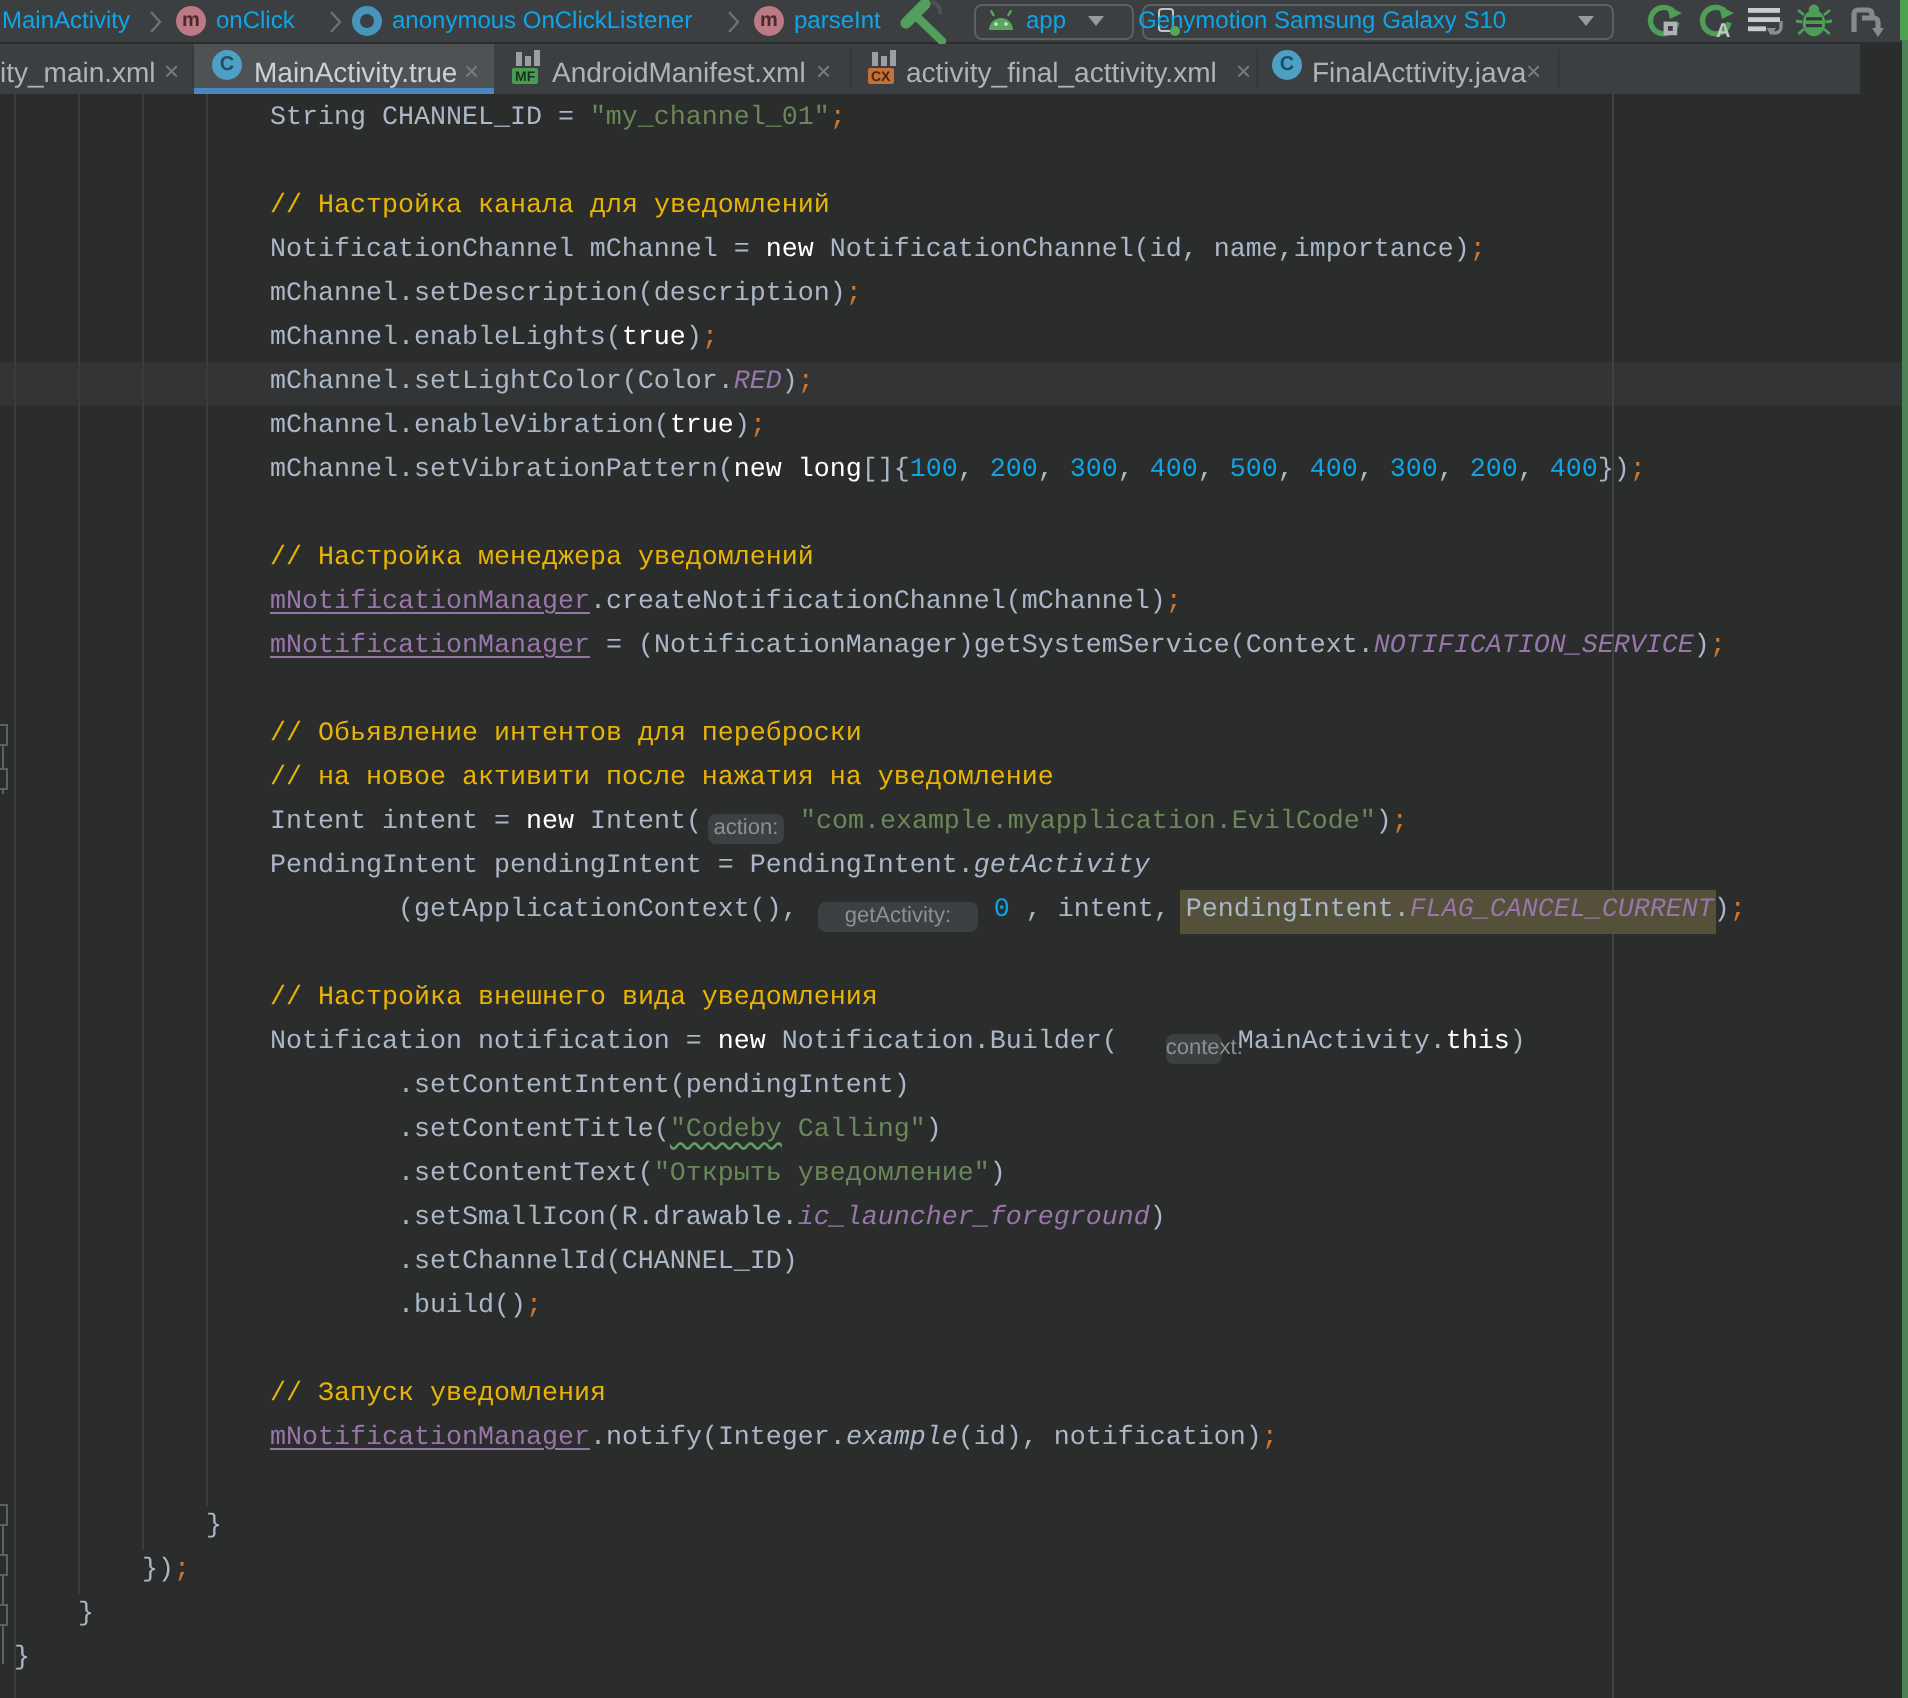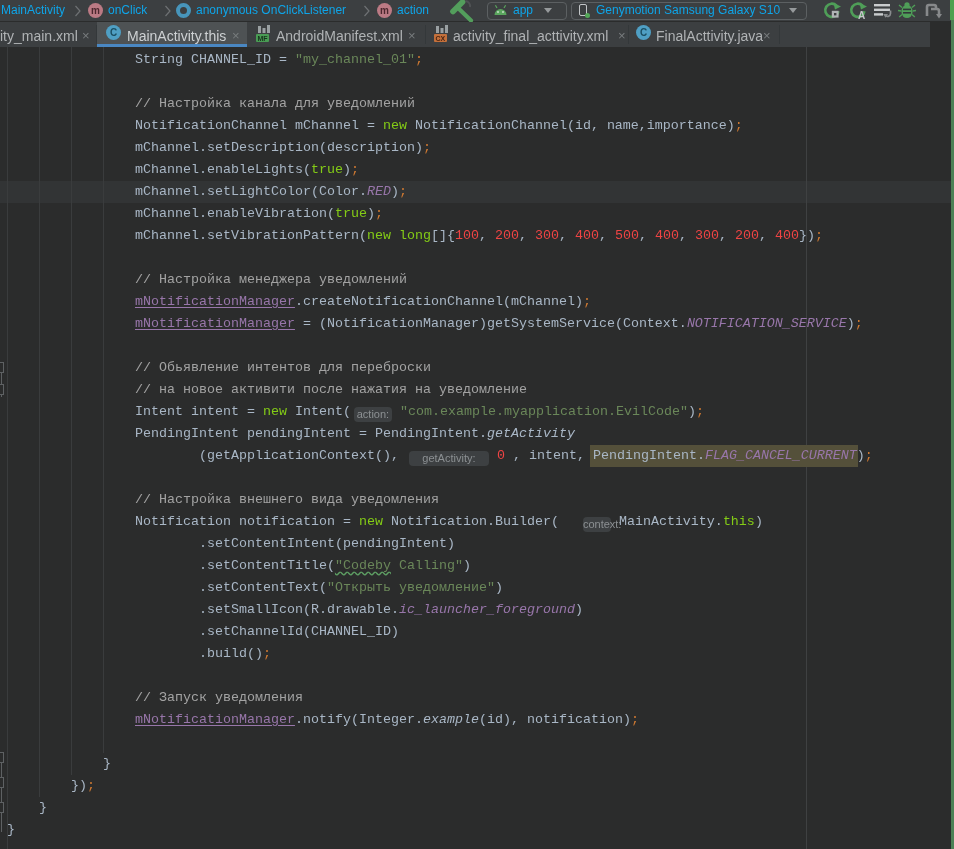--- a/index.html
+++ b/index.html
@@ -10,25 +10,25 @@
   .tabtxt{position:absolute;top:6px;font-size:14px;color:#b0b3b5;white-space:nowrap}
   .tabx{position:absolute;top:6px;font-size:13px;color:#787c7e}
   .circ{position:absolute;border-radius:50%;text-align:center;font-weight:bold}
   .sep{position:absolute;width:1px;background:#34383a}
   
   #editor{position:absolute;top:47px;left:0;width:954px;height:802px;background:#2b2c2c}
   .guide{position:absolute;width:1px;background:#3a3c3d}
   #caretrow{position:absolute;top:134px;left:0;width:951px;height:22px;background:#323435}
   #olive{position:absolute;top:398px;left:590px;width:268px;height:22px;background:#54503a}
   pre#code{position:absolute;top:2px;left:7px;margin:0;font-family:"Liberation Mono",monospace;font-size:13.333px;line-height:22px;color:#a9b7c6;white-space:pre}
-  pre#code .k{color:#84cc16}
+  pre#code .k{color:#ffffff}
   pre#code .s{color:#6a8759}
   pre#code .sw{color:#6a8759;text-decoration:underline wavy #5d9f63;text-underline-offset:2px}
-  pre#code .n{color:#ef4444}
-  pre#code .c{color:#a3a3a3}
+  pre#code .n{color:#0ea5e9}
+  pre#code .c{color:#eab308}
   pre#code .f{color:#9876aa;text-decoration:underline;text-underline-offset:2px}
   pre#code .p{color:#9876aa;font-style:italic}
   pre#code .i{font-style:italic}
   pre#code .o{color:#cc7832}
   .chip{display:inline-block;font-family:"Liberation Sans",sans-serif;font-style:normal;font-size:11px;color:#8c9093;background:#3d4042;border-radius:4px;line-height:15px;height:15px;vertical-align:-3px;text-align:center}
   .fold{position:absolute;left:-4px;width:8px;height:11px;border:1px solid #5e6163;background:#2b2c2c;box-sizing:border-box}
   .fline{position:absolute;left:1px;width:1px;background:#5e6163}
   .combo{position:absolute;top:2px;height:16px;border:1px solid #5c6062;border-radius:4px}
   .dntri{position:absolute;width:0;height:0;border-left:4.5px solid transparent;border-right:4.5px solid transparent;border-top:5px solid #969a9c}
 </style></head>
@@ -43,21 +43,21 @@
   <span class="crumbtxt" style="left:108px">onClick</span>
   <svg class="abs" style="left:164px;top:5px" width="8" height="12">
       <polyline points="1.5,1 6,6 1.5,11" stroke="#6e7173" fill="none" stroke-width="1.2"></polyline>
     </svg>
   <div class="abs" style="left:176px;top:3px;width:15px;height:15px;border-radius:50%;border:4px solid #4795bb;box-sizing:border-box"></div>
   <span class="crumbtxt" style="left:196px">anonymous OnClickListener</span>
   <svg class="abs" style="left:363px;top:5px" width="8" height="12">
       <polyline points="1.5,1 6,6 1.5,11" stroke="#6e7173" fill="none" stroke-width="1.2"></polyline>
     </svg>
   <div class="circ" style="left:377px;top:3px;width:15px;height:15px;background:#bb7a84;color:#4c272e;font-size:10px;line-height:15px">m</div>
-  <span class="crumbtxt" style="left:397px">action</span>
+  <span class="crumbtxt" style="left:397px">parseInt</span>
 
   <svg class="abs" style="left:448px;top:0px" width="28" height="22">
     <path d="M17.5 1 a5 5 0 0 1 4.5 6" stroke="#4f5254" stroke-width="2" fill="none"></path>
     <line x1="5" y1="11.5" x2="14.5" y2="2" stroke="#539e5c" stroke-width="5.6" stroke-linecap="round"></line>
     <line x1="9.5" y1="7.5" x2="23" y2="20.5" stroke="#539e5c" stroke-width="4.2" stroke-linecap="round"></line>
   </svg>
 
   <div class="combo" style="left:487px;width:78px"></div>
   <svg class="abs" style="left:492px;top:3px" width="17" height="15">
     <path d="M2.5 12 a6 6 0 0 1 12 0 z" fill="#5aa65e"></path>
@@ -65,21 +65,21 @@
     <line x1="12" y1="5" x2="13.6" y2="2.2" stroke="#5aa65e" stroke-width="1.2"></line>
     <circle cx="6" cy="9" r="0.9" fill="#cfe3cf"></circle>
     <circle cx="11" cy="9" r="0.9" fill="#cfe3cf"></circle>
   </svg>
   <span class="crumbtxt" style="left:513px">app</span>
   <div class="dntri" style="left:544px;top:8px"></div>
 
   <div class="combo" style="left:571px;width:234px"></div>
   <div class="abs" style="left:579px;top:4px;width:8px;height:12px;border:1.4px solid #c3c6c8;border-radius:2px;box-sizing:border-box"></div>
   <div class="abs" style="left:585px;top:13px;width:5px;height:5px;border-radius:50%;background:#54a858"></div>
-  <span class="crumbtxt" style="left:596px">Genymotion Samsung Galaxy S10</span>
+  <span class="crumbtxt" style="left:569px">Genymotion Samsung Galaxy S10</span>
   <div class="dntri" style="left:789px;top:8px"></div>
 
   <svg class="abs" style="left:822px;top:1px" width="20" height="19">
     <path d="M14.5 4.6 A6.6 6.6 0 1 0 16.4 10.2" stroke="#4f9e58" stroke-width="2.7" fill="none"></path>
     <polygon points="11.5,2 19,5.5 13,8.5" fill="#4f9e58"></polygon>
     <rect x="9.8" y="9.8" width="6.8" height="6.8" fill="#afb3b5"></rect>
     <rect x="12" y="12" width="2.4" height="2.4" fill="#3c3f41"></rect>
   </svg>
   <svg class="abs" style="left:848px;top:1px" width="20" height="19">
     <path d="M14.5 4.6 A6.6 6.6 0 1 0 16.4 10.2" stroke="#4f9e58" stroke-width="2.7" fill="none"></path>
@@ -113,21 +113,21 @@
     <polygon points="13,13 19,13 16,17.5" fill="#87898b"></polygon>
   </svg>
 </div>
 
 <div id="tabs">
   <span class="tabtxt" style="left:0px">ity_main.xml</span>
   <span class="tabx" style="left:82px">×</span>
   <div class="abs" style="left:97px;top:0;width:150px;height:22px;background:#4e5254"></div>
   <div class="abs" style="left:97px;top:22px;width:150px;height:3px;background:#4a87c2"></div>
   <div class="circ" style="left:106px;top:3px;width:15px;height:15px;background:#4f9fc4;color:#1c4f63;font-size:10px;line-height:15px">C</div>
-  <span class="tabtxt" style="left:127px;color:#ced1d3">MainActivity.this</span>
+  <span class="tabtxt" style="left:127px;color:#ced1d3">MainActivity.true</span>
   <span class="tabx" style="left:232px">×</span>
 
   <svg class="abs" style="left:255px;top:3px" width="16" height="17">
     <rect x="3" y="1" width="3" height="7" fill="#9aa0a2"></rect>
     <rect x="7.5" y="3" width="3" height="5" fill="#9aa0a2"></rect>
     <rect x="12" y="0" width="3" height="8" fill="#9aa0a2"></rect>
     <rect x="1" y="9" width="13" height="8" rx="1" fill="#499c54"></rect>
     <text x="2.5" y="15.5" font-family="Liberation Sans" font-size="7" font-weight="bold" fill="#17331c">MF</text>
   </svg>
   <span class="tabtxt" style="left:276px">AndroidManifest.xml</span>

